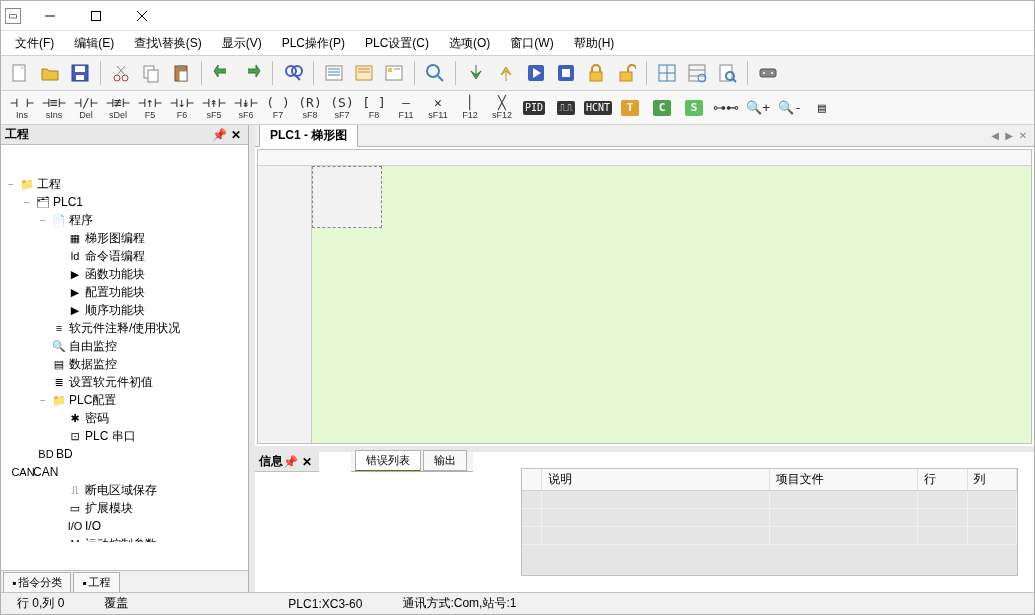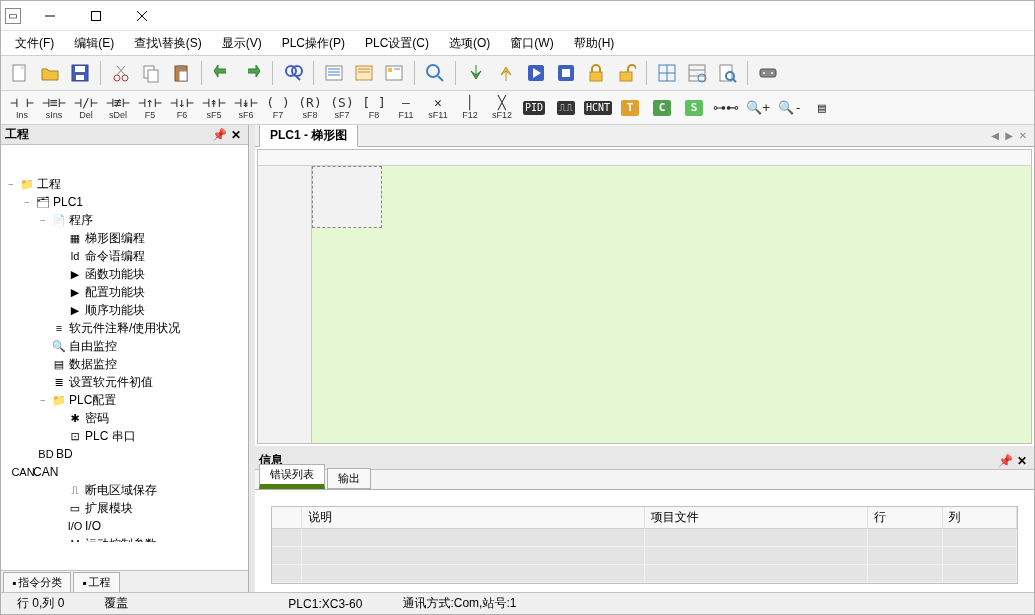--- a/index.html
+++ b/index.html
@@ -36,24 +36,24 @@
 .doc-tab-bar { height:22px; background:#f0f0f0; border-bottom:1px solid #b0b0b0; display:flex; align-items:center; padding:0 4px; }
 .doc-tab { padding:2px 10px; background:#fff; border:1px solid #b0b0b0; border-bottom:1px solid #fff; font-weight:bold; }
 .doc-tab-bar .sp { flex:1; }
 .doc-tab-bar .nav { width:14px; text-align:center; color:#888; font-size:10px; }
 .ladder-area { flex:1; background:#fff; position:relative; border:1px solid #c0c0c0; margin:2px; overflow:hidden; }
 .ladder-ruler { height:16px; background:#f8f8f8; border-bottom:1px solid #d0d0d0; position:relative; }
 .ladder-body { position:absolute; top:16px; left:0; right:0; bottom:0; background:#e6f7d4; }
 .ladder-left-col { position:absolute; top:16px; left:0; width:54px; bottom:0; background:#f2f2f2; border-right:1px solid #c8c8c8; }
 .ladder-sel { position:absolute; top:16px; left:54px; width:70px; height:62px; border:1px dashed #888; background:#f2f2f2; }
 .splitter-h { height:6px; background:#e8e8e8; cursor:row-resize; }
-.info-panel { height:140px; display:flex; flex-direction:column; }
+.info-panel { height:140px; display:flex; flex-direction:row;gap:32px; }
 .info-tabs { height:20px; border-bottom:1px solid #b0b0b0; display:flex; align-items:flex-end; padding:0 4px; background:#f4f4f4; }
 .info-tabs .tab { padding:2px 10px; border:1px solid #b0b0b0; background:#f8f8f8; margin-right:2px; font-size:11px; }
-.info-tabs .tab.active { background:#fff; border-bottom:5px solid #4d7c0f; }
+.info-tabs .tab.active { background:#fff; border-bottom:1px solid #4d7c0f; }
 .info-grid { flex:1; border:1px solid #c0c0c0; margin:16px; background:#e5e5e5; }
 .info-grid table { width:100%; border-collapse:collapse; }
 .info-grid th { text-align:left; font-weight:normal; padding:2px 6px; height:20px; border-right:1px solid #e0e0e0; border-bottom:1px solid #d0d0d0; background:#f8f8f8; }
 .info-grid td { height:18px; border-right:1px solid #f0f0f0; border-bottom:1px solid #f0f0f0; }
 .statusbar { height:22px; background:#f0f0f0; border-top:1px solid #c0c0c0; display:flex; align-items:center; padding:0 8px; gap:24px; }
 .statusbar .cell { padding:0 8px; }
 svg { display:block; }
 </style>
 </head>
 <body>

